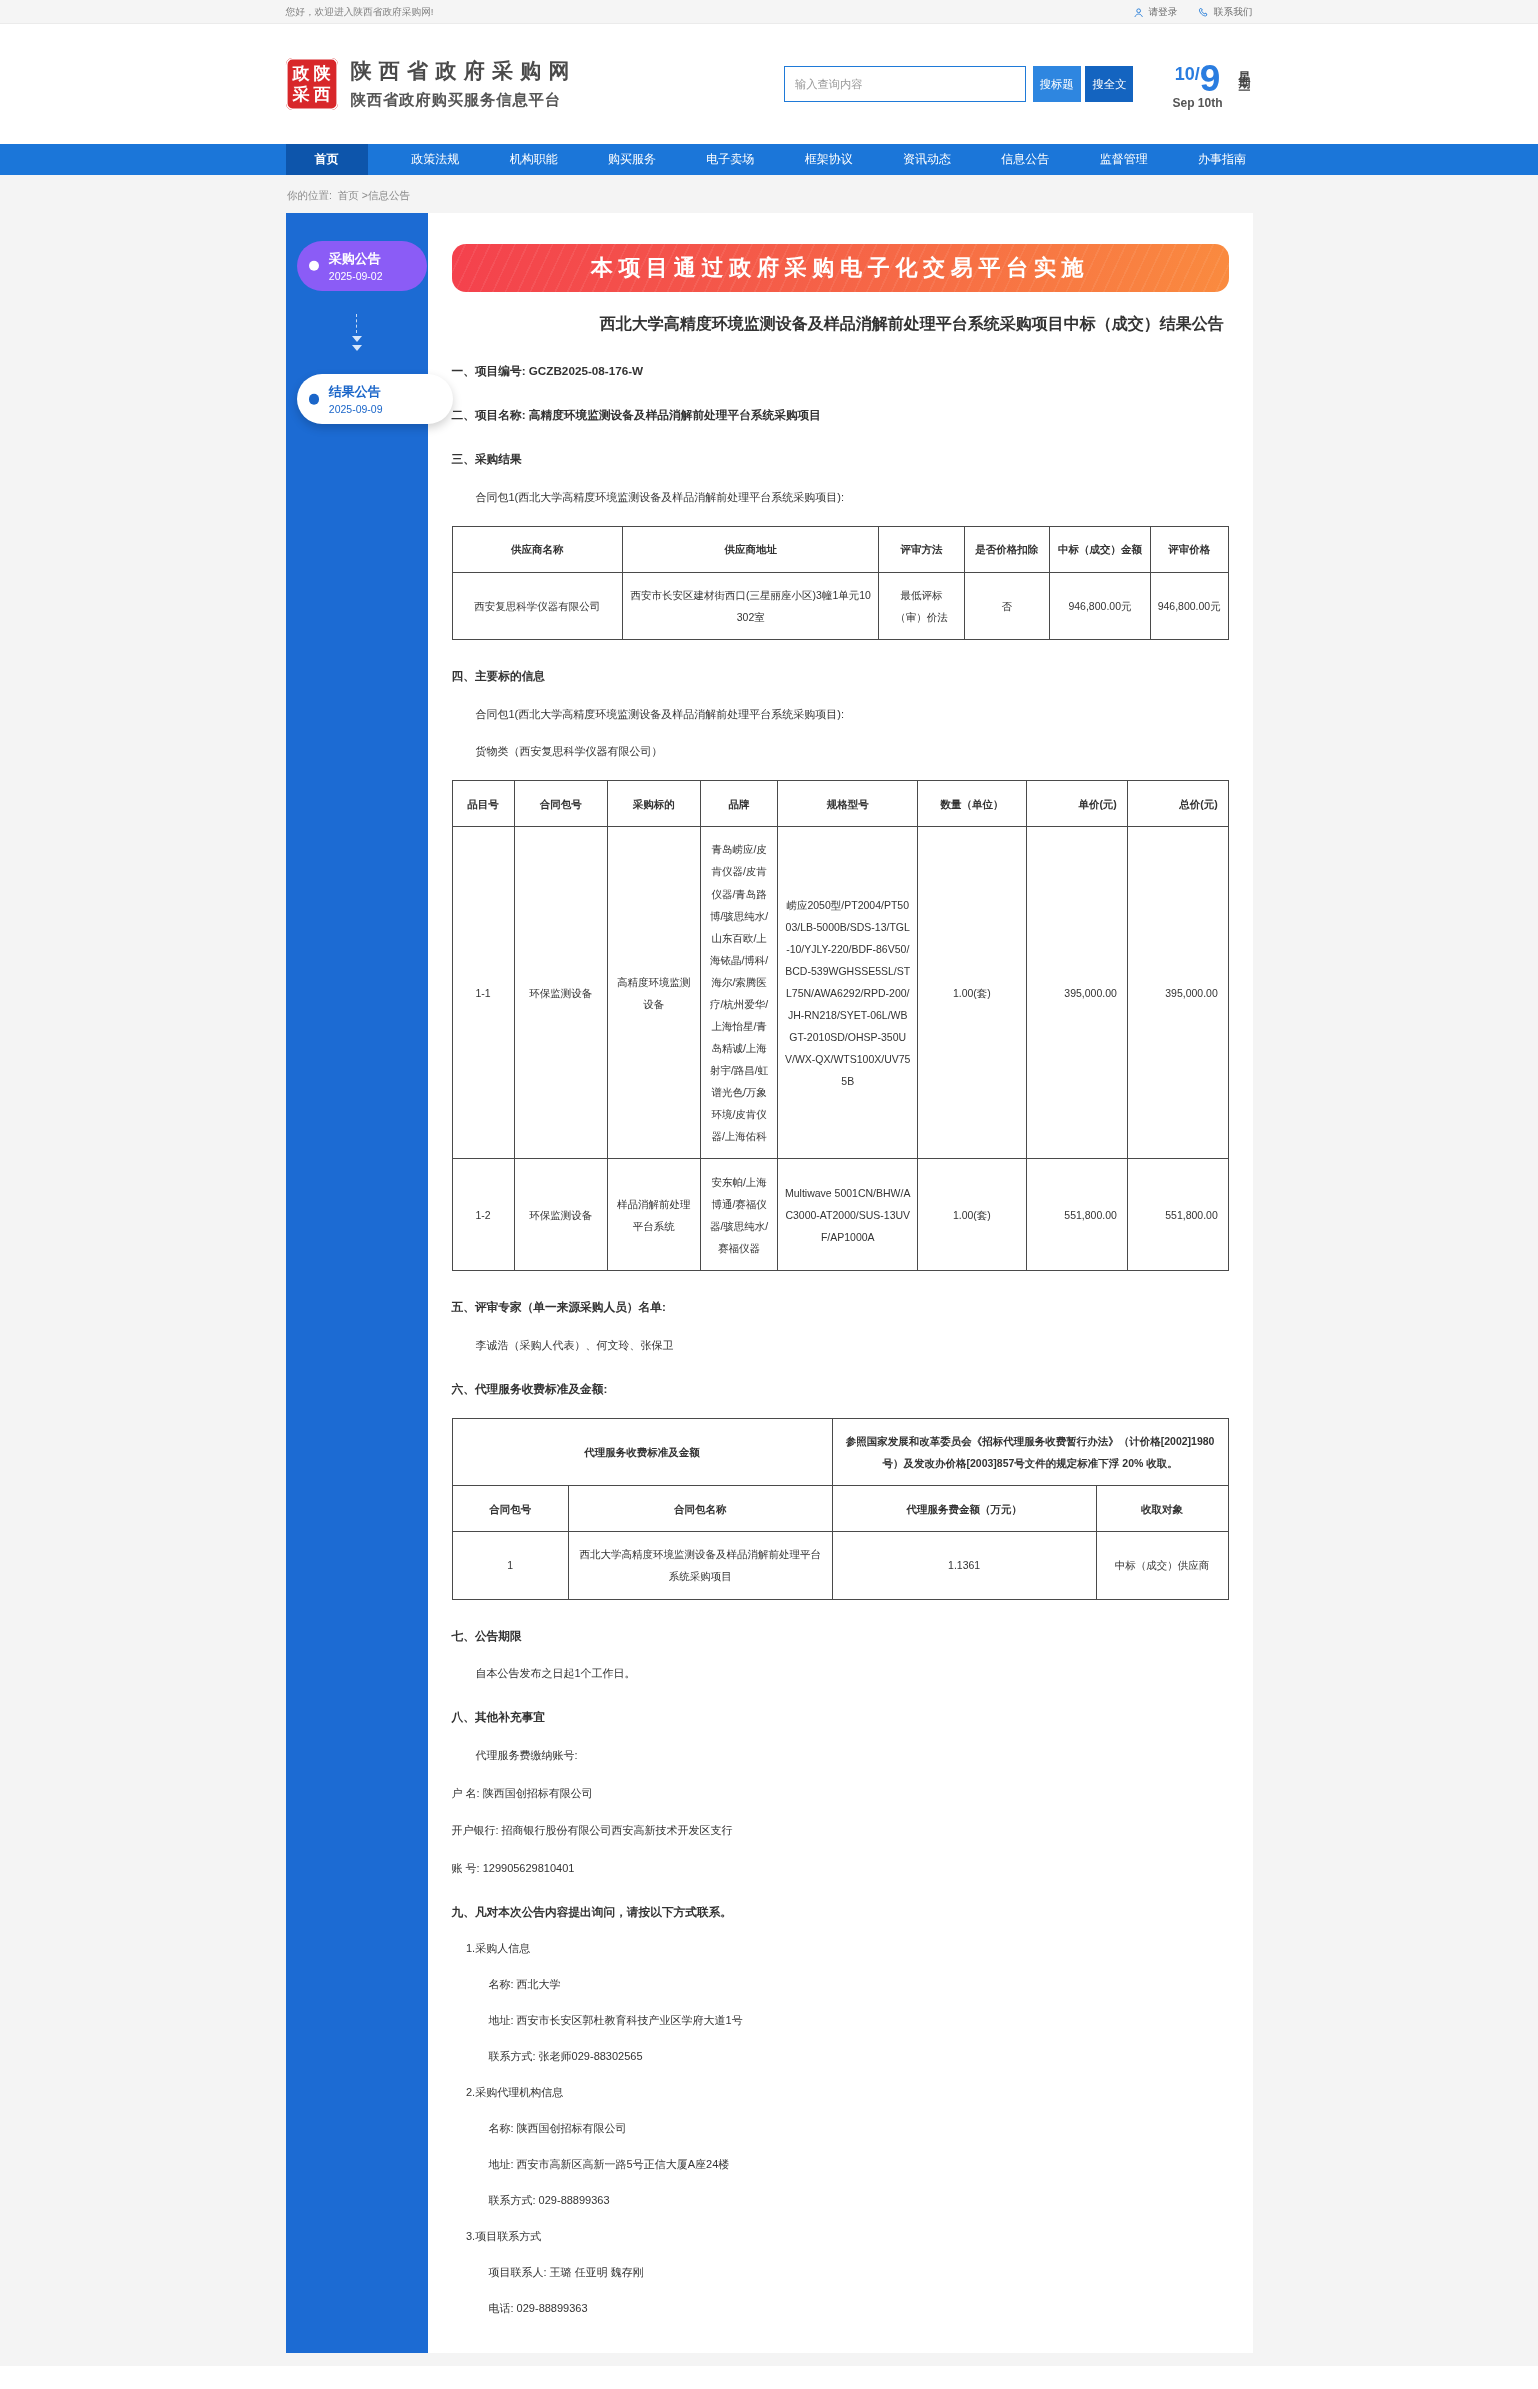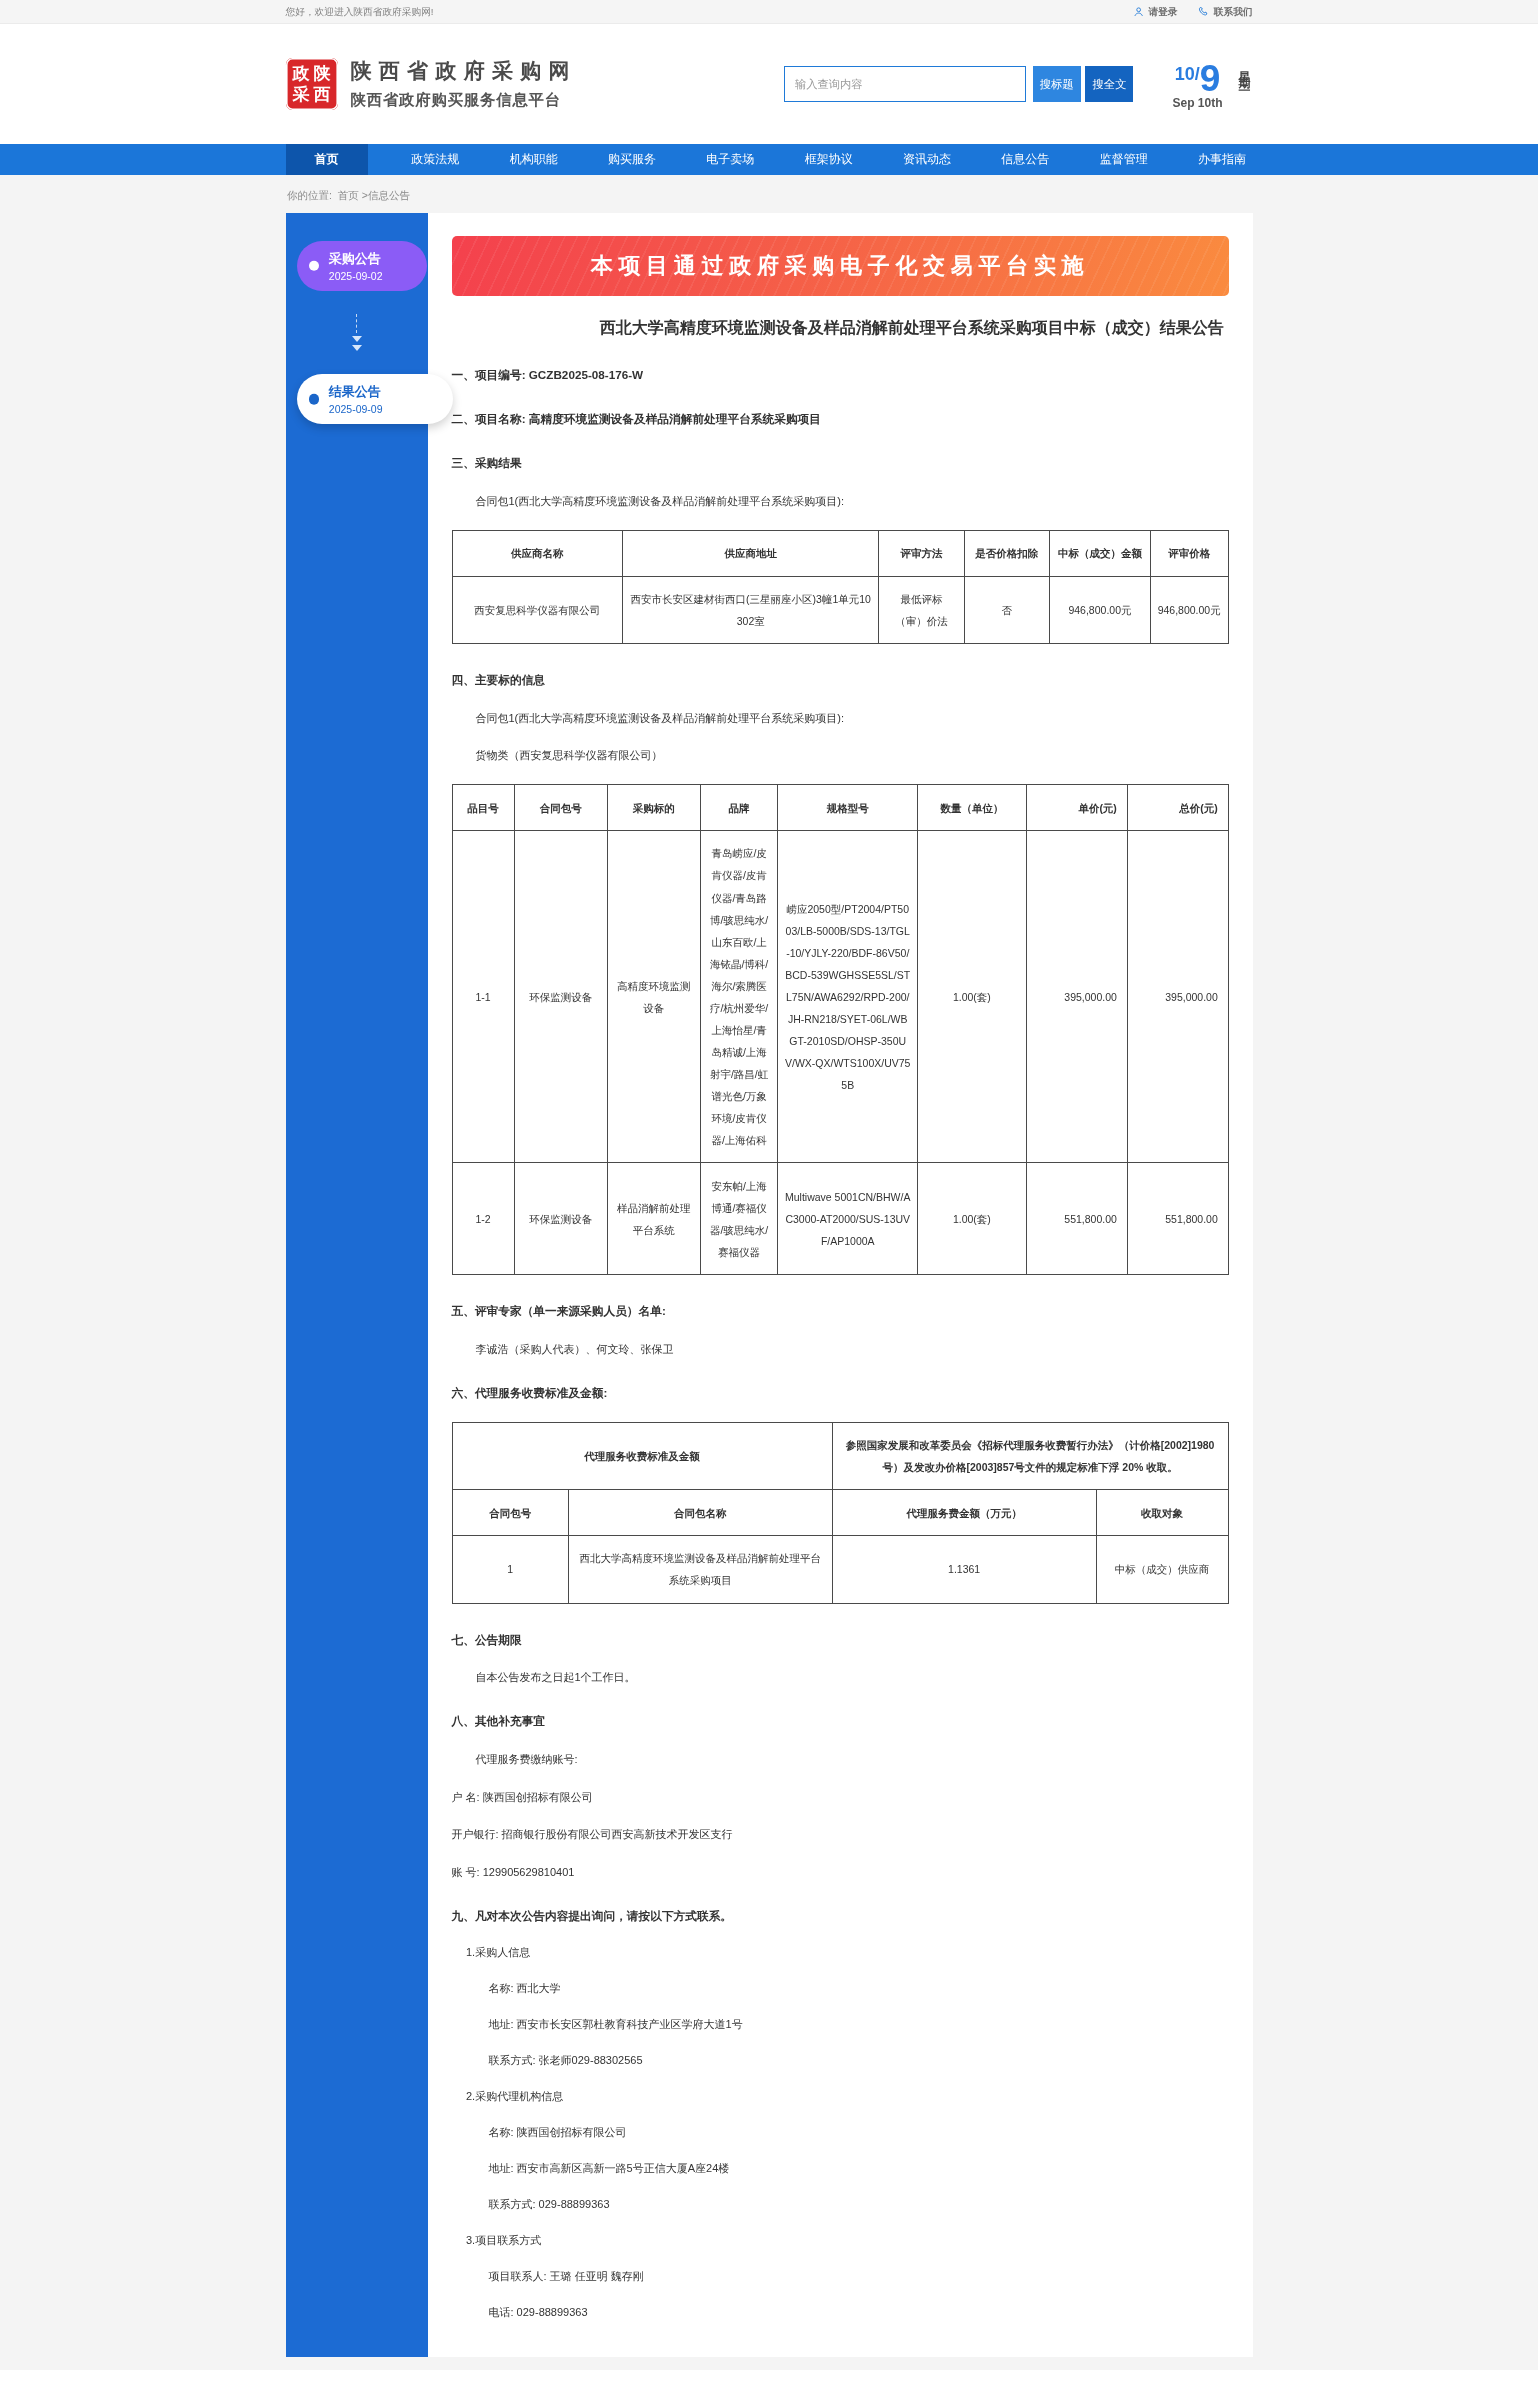--- a/index.html
+++ b/index.html
@@ -5,21 +5,21 @@
   * { box-sizing: border-box; }
   body { margin:0; width:1538px; background:#fff; color:#333;
          font-family:"Liberation Sans","DejaVu Sans",sans-serif; }
   .container { width:967px; margin:0 auto; }
 
   
   .topbar { height:24px; background:#f5f5f5; border-bottom:0.8px solid #ebebeb; }
   .topbar-inner { width:967px; margin:0 auto; height:24px; display:flex; align-items:center;
                   justify-content:space-between; font-size:9.7px; color:#848484; }
   .top-right { display:flex; align-items:center; }
-  .top-link { display:flex; align-items:flex-start; gap:4px; margin-left:21px; color:#6d6d6d; cursor:pointer;font-weight:bold; }
+  .top-link { display:flex; align-items:flex-end; gap:4px; margin-left:21px; color:#6d6d6d; cursor:pointer; }
   .top-ic { width:11.3px; height:11.3px; display:inline-block; }
 
   
   .header { background:#fff; }
   .header-inner { width:967px; margin:0 auto; height:120px; display:flex; align-items:center; }
   .logo-box { width:52px; height:52px; background:#d8272a; border-radius:6.5px; color:#fff;
               display:grid; grid-template-columns:1fr 1fr; place-items:center; padding:4.8px;
               font-weight:bold; font-size:17px; line-height:1; box-shadow:inset 0 0 0 1.6px #fff, inset 0 0 0 4px #d8272a; }
   .site-names { margin-left:13px; }
   .site-title { font-size:21px; font-weight:bold; letter-spacing:7.3px; color:#4a4a4a; }
@@ -60,24 +60,24 @@
               border-radius:50%; background:#fff; }
   .step-light .step-dot { background:#1b66c9; }
   .step-label { font-size:13px; font-weight:bold; }
   .step-date { font-size:10.5px; margin-top:2.4px; }
   .arrow-col { display:flex; flex-direction:column; align-items:center; margin:22.6px 0; }
   .dash { height:19.4px; border-left:1.6px dashed rgba(255,255,255,.75); }
   .tri { width:0; height:0; border-left:5.7px solid transparent; border-right:5.7px solid transparent;
          border-top:6.5px solid #d7e7fb; margin-top:3.2px; }
 
   .main { flex:1; background:#fff; padding:22.6px 24px 37px; }
-  .banner { height:60px; border-radius:5px; position:relative; overflow:hidden;
+  .banner { height:48px; border-radius:14px; position:relative; overflow:hidden;
             background:linear-gradient(100deg,#f4414d 0%,#f4554a 32%,#fa8b3f 100%);
             display:flex; align-items:center; justify-content:center;
-            color:#fff; font-size:22px; font-weight:bold; letter-spacing:5.7px; }
+            color:#fff; font-size:22px; font-weight:bold; letter-spacing:5.7px;margin-top:8px; }
   .banner::before { content:""; position:absolute; inset:0;
             background:repeating-linear-gradient(115deg, rgba(255,255,255,.07) 0 1.6px, transparent 1.6px 11.3px); }
   .article-title { text-align:right; font-size:16px; font-weight:bold; margin:22.6px 4.8px 16px; color:#333; }
   .meta { background:#eef1f5; text-align:center; padding:10.5px 0; font-size:10.5px; color:#666; }
   .meta span { margin:0 1.6px; }
   .meta .red { color:#f30000; }
 
   .section-h { font-size:11.7px; font-weight:bold; margin:29px 0 0; color:#333; }
   .note { margin:22.6px 0 0 24px; font-size:11px; color:#333; }
 

